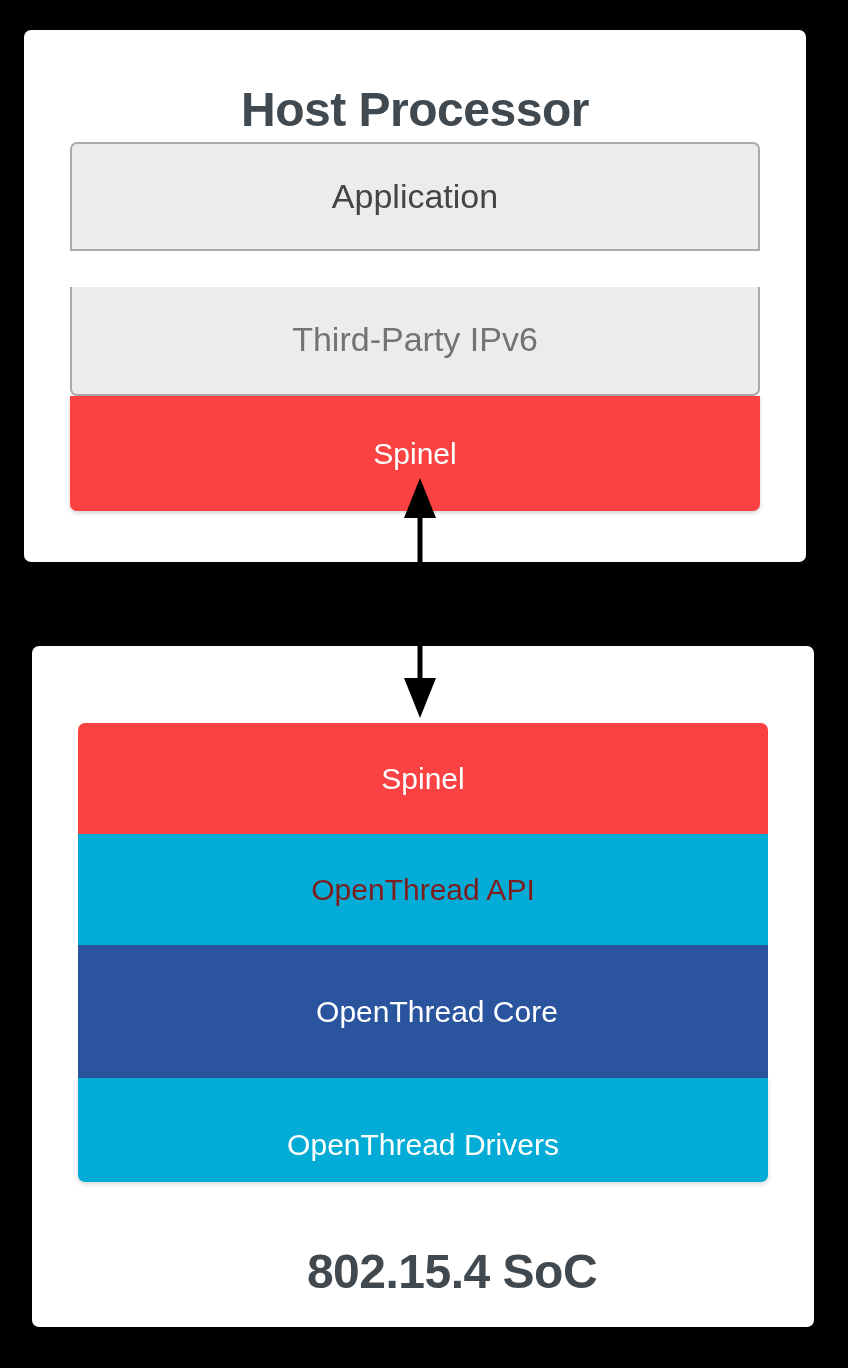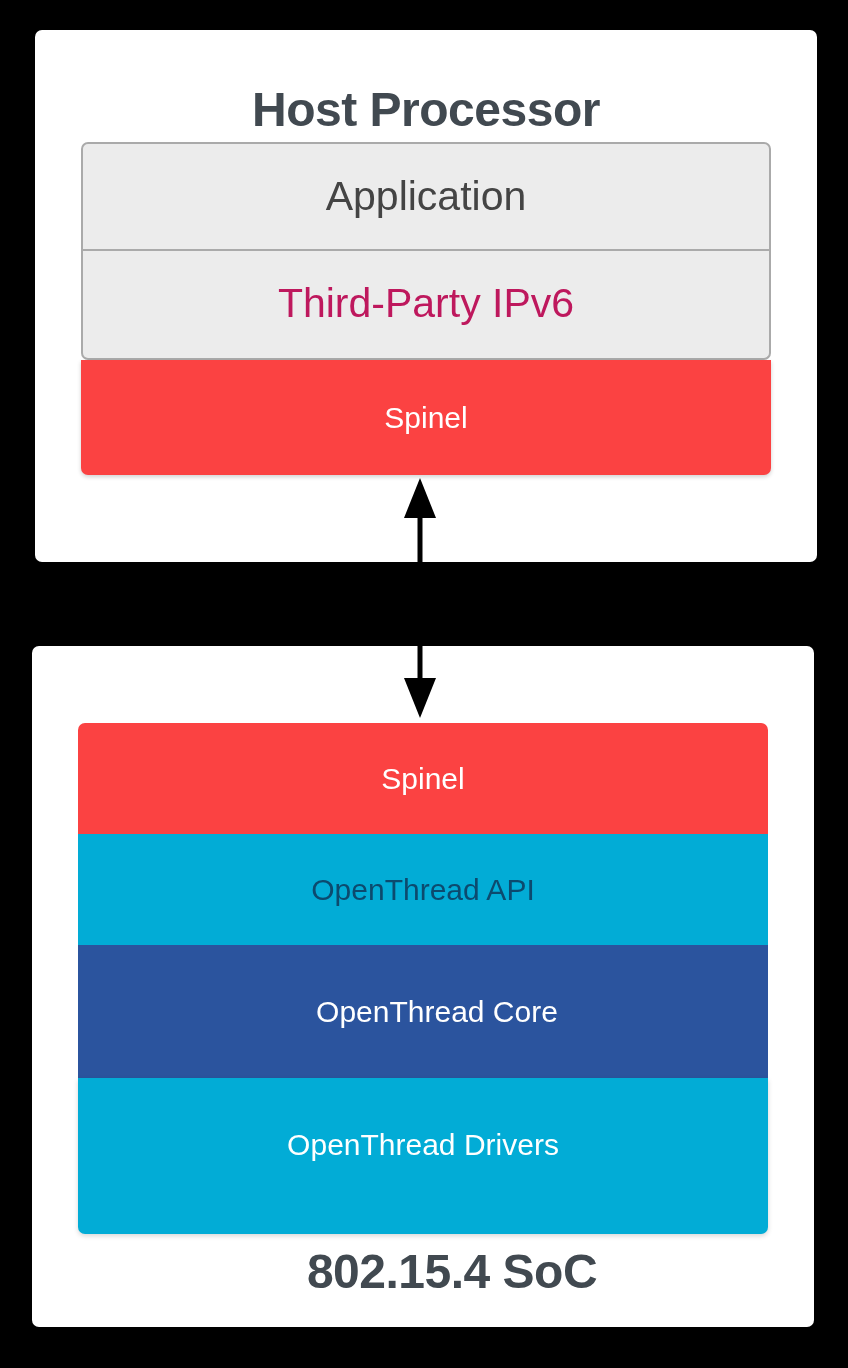--- a/index.html
+++ b/index.html
@@ -27,21 +27,21 @@
   }
 
   
   .panel {
     position: absolute;
     background: #ffffff;
     border-radius: 7px;
     box-sizing: border-box;
   }
   #panel-host {
-    left: 35px;
+    left: 24px;
     top: 30px;
     width: 782px;
     height: 532px;
   }
   #panel-soc {
     left: 32px;
     top: 646px;
     width: 782px;
     height: 681px;
   }
@@ -82,21 +82,21 @@
   .layer-label {
     display: block;
     width: 100%;
   }
 
   
   .layer.grey {
     background: #ececec;
     border: 2px solid #aaaaaa;
     color: #444444;
-    font-size: 41px;
+    font-size: 34px;
     font-weight: normal;
     height: 109px;
     line-height: 105px;
   }
   .layer.grey.first {
     border-radius: 7px 7px 0 0;
   }
   .layer.grey.last {
     border-top: none;
     border-radius: 0 0 7px 7px;
@@ -122,21 +122,21 @@
   }
   .layer.api {
     height: 111px;
     line-height: 111px;
   }
   .layer.core {
     height: 133px;
     line-height: 133px;
   }
   .layer.drivers {
-    height: 156px;
+    height: 104px;
     line-height: 133px;
     border-radius: 0 0 7px 7px;
     box-shadow: 0 2px 5px rgba(0,0,0,0.16);
   }
 
   
   .connector {
     position: absolute;
     left: 0;
     top: 0;
@@ -153,40 +153,40 @@
   <div class="panel" id="panel-host" style="background: rgb(255, 255, 255);">
 
     <div class="panel-title" id="host-title" style="color: rgb(65, 73, 80);">Host Processor</div>
 
     <div class="stack" id="host-stack">
 
       <div class="layer grey first" style="background: rgb(236, 236, 236); border-color: rgb(170, 170, 170); color: rgb(68, 68, 68);">
         <span class="layer-label">Application</span>
       </div>
 
-      <div class="layer grey last" style="background: rgb(236, 236, 236); border-color: rgb(170, 170, 170); color: #be185d;">
+      <div class="layer grey last" style="background: rgb(236, 236, 236); border-color: rgb(170, 170, 170); color: #737373; margin-top: 36px;">
         <span class="layer-label">Third-Party IPv6</span>
       </div>
 
       <div class="layer color spinel-host" id="host-spinel" style="background: rgb(251, 66, 66); color: rgb(255, 255, 255);">
         <span class="layer-label">Spinel</span>
       </div>
 
     </div>
   </div>
 
   <div class="panel" id="panel-soc" style="background: rgb(255, 255, 255);">
 
     <div class="stack" id="soc-stack">
 
       <div class="layer color spinel-soc" id="soc-spinel" style="background: rgb(251, 66, 66); color: rgb(255, 255, 255);">
         <span class="layer-label">Spinel</span>
       </div>
 
-      <div class="layer color api" id="soc-api" style="background: rgb(2, 172, 214); color: #0c4a6e;">
+      <div class="layer color api" id="soc-api" style="background: rgb(2, 172, 214); color: #7f1d1d;">
         <span class="layer-label">OpenThread API</span>
       </div>
 
       <div class="layer color core" id="soc-core" style="background: rgb(43, 84, 158); color: rgb(255, 255, 255); padding-left: 28px;">
         <span class="layer-label">OpenThread Core</span>
       </div>
 
       <div class="layer color drivers" id="soc-drivers" style="background: rgb(2, 172, 214); color: rgb(255, 255, 255);">
         <span class="layer-label">OpenThread Drivers</span>
       </div>

